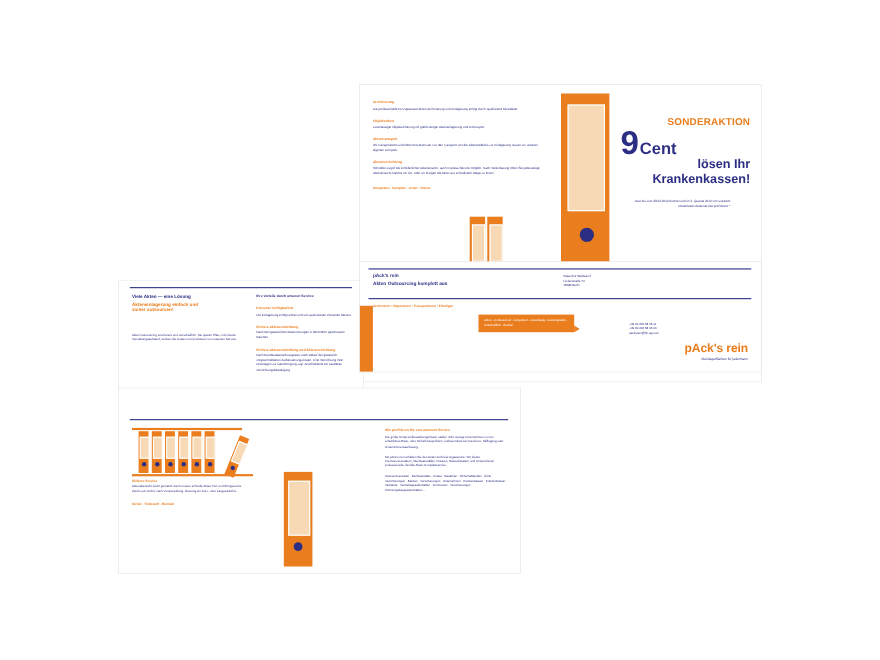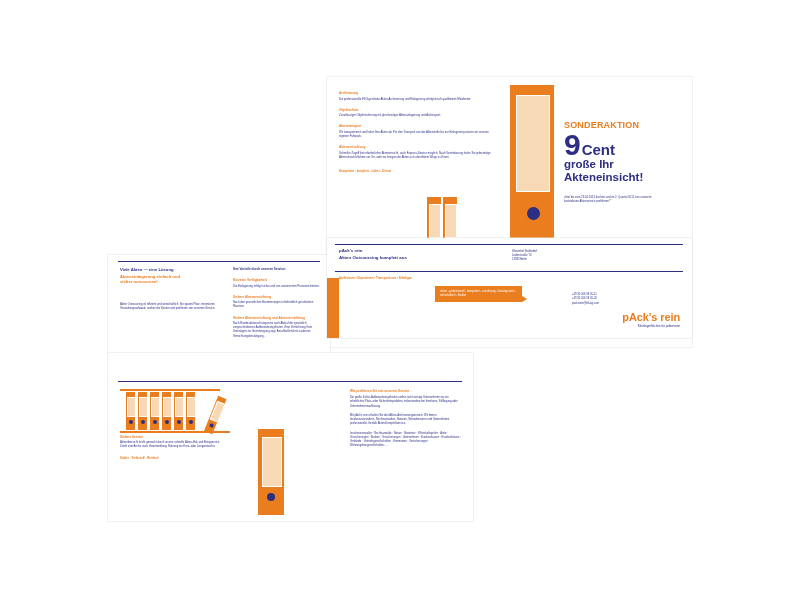--- a/index.html
+++ b/index.html
@@ -76,23 +76,23 @@
   .folder .hole {
     position: absolute;
     border-radius: 50%;
     background: #2b2e83;
   }
 
   
   #sonder {
     position: absolute;
     right: 10px;
-    top: 43px;
+    top: 29px;
     width: 118px;
-    text-align: left;
+    text-align: right;
   }
   #sonder .kicker {
     color: #ea7d1e;
     font-weight: bold;
     font-size: 9px;
     letter-spacing: 0.02em;
   }
   #sonder .price-row {
     display: flex;
     align-items: baseline;
@@ -316,22 +316,22 @@
       <div class="label" style="left:2px; top:7px; width:10px; height:32px;"></div>
       <div class="hole" style="left:4px; top:47px; width:5px; height:5px;"></div>
     </div>
 
     <div id="sonder">
       <div class="kicker">SONDERAKTION</div>
       <div class="price-row">
         <span class="nine">9</span>
         <span class="cent">Cent</span>
       </div>
-      <div class="line2">große Ihr</div>
-      <div class="line3">Akteneinsicht!</div>
+      <div class="line2">lösen Ihr</div>
+      <div class="line3">Krankenkassen!</div>
       <div class="note">Jetzt bis zum 29.02.2012 buchen und im 2. Quartal 2012 von unserem kostenlosen Aktenservice profitieren! *</div>
     </div>
 
     <div id="footnote-back">* Abholung der ersten 500 Ordner kostenlos.</div>
   </div>
 
   <div class="panel" id="panel-left">
     <div class="rule-h" style="left:10px; top:6px; width:202px;"></div>
 
     <div class="lead">

